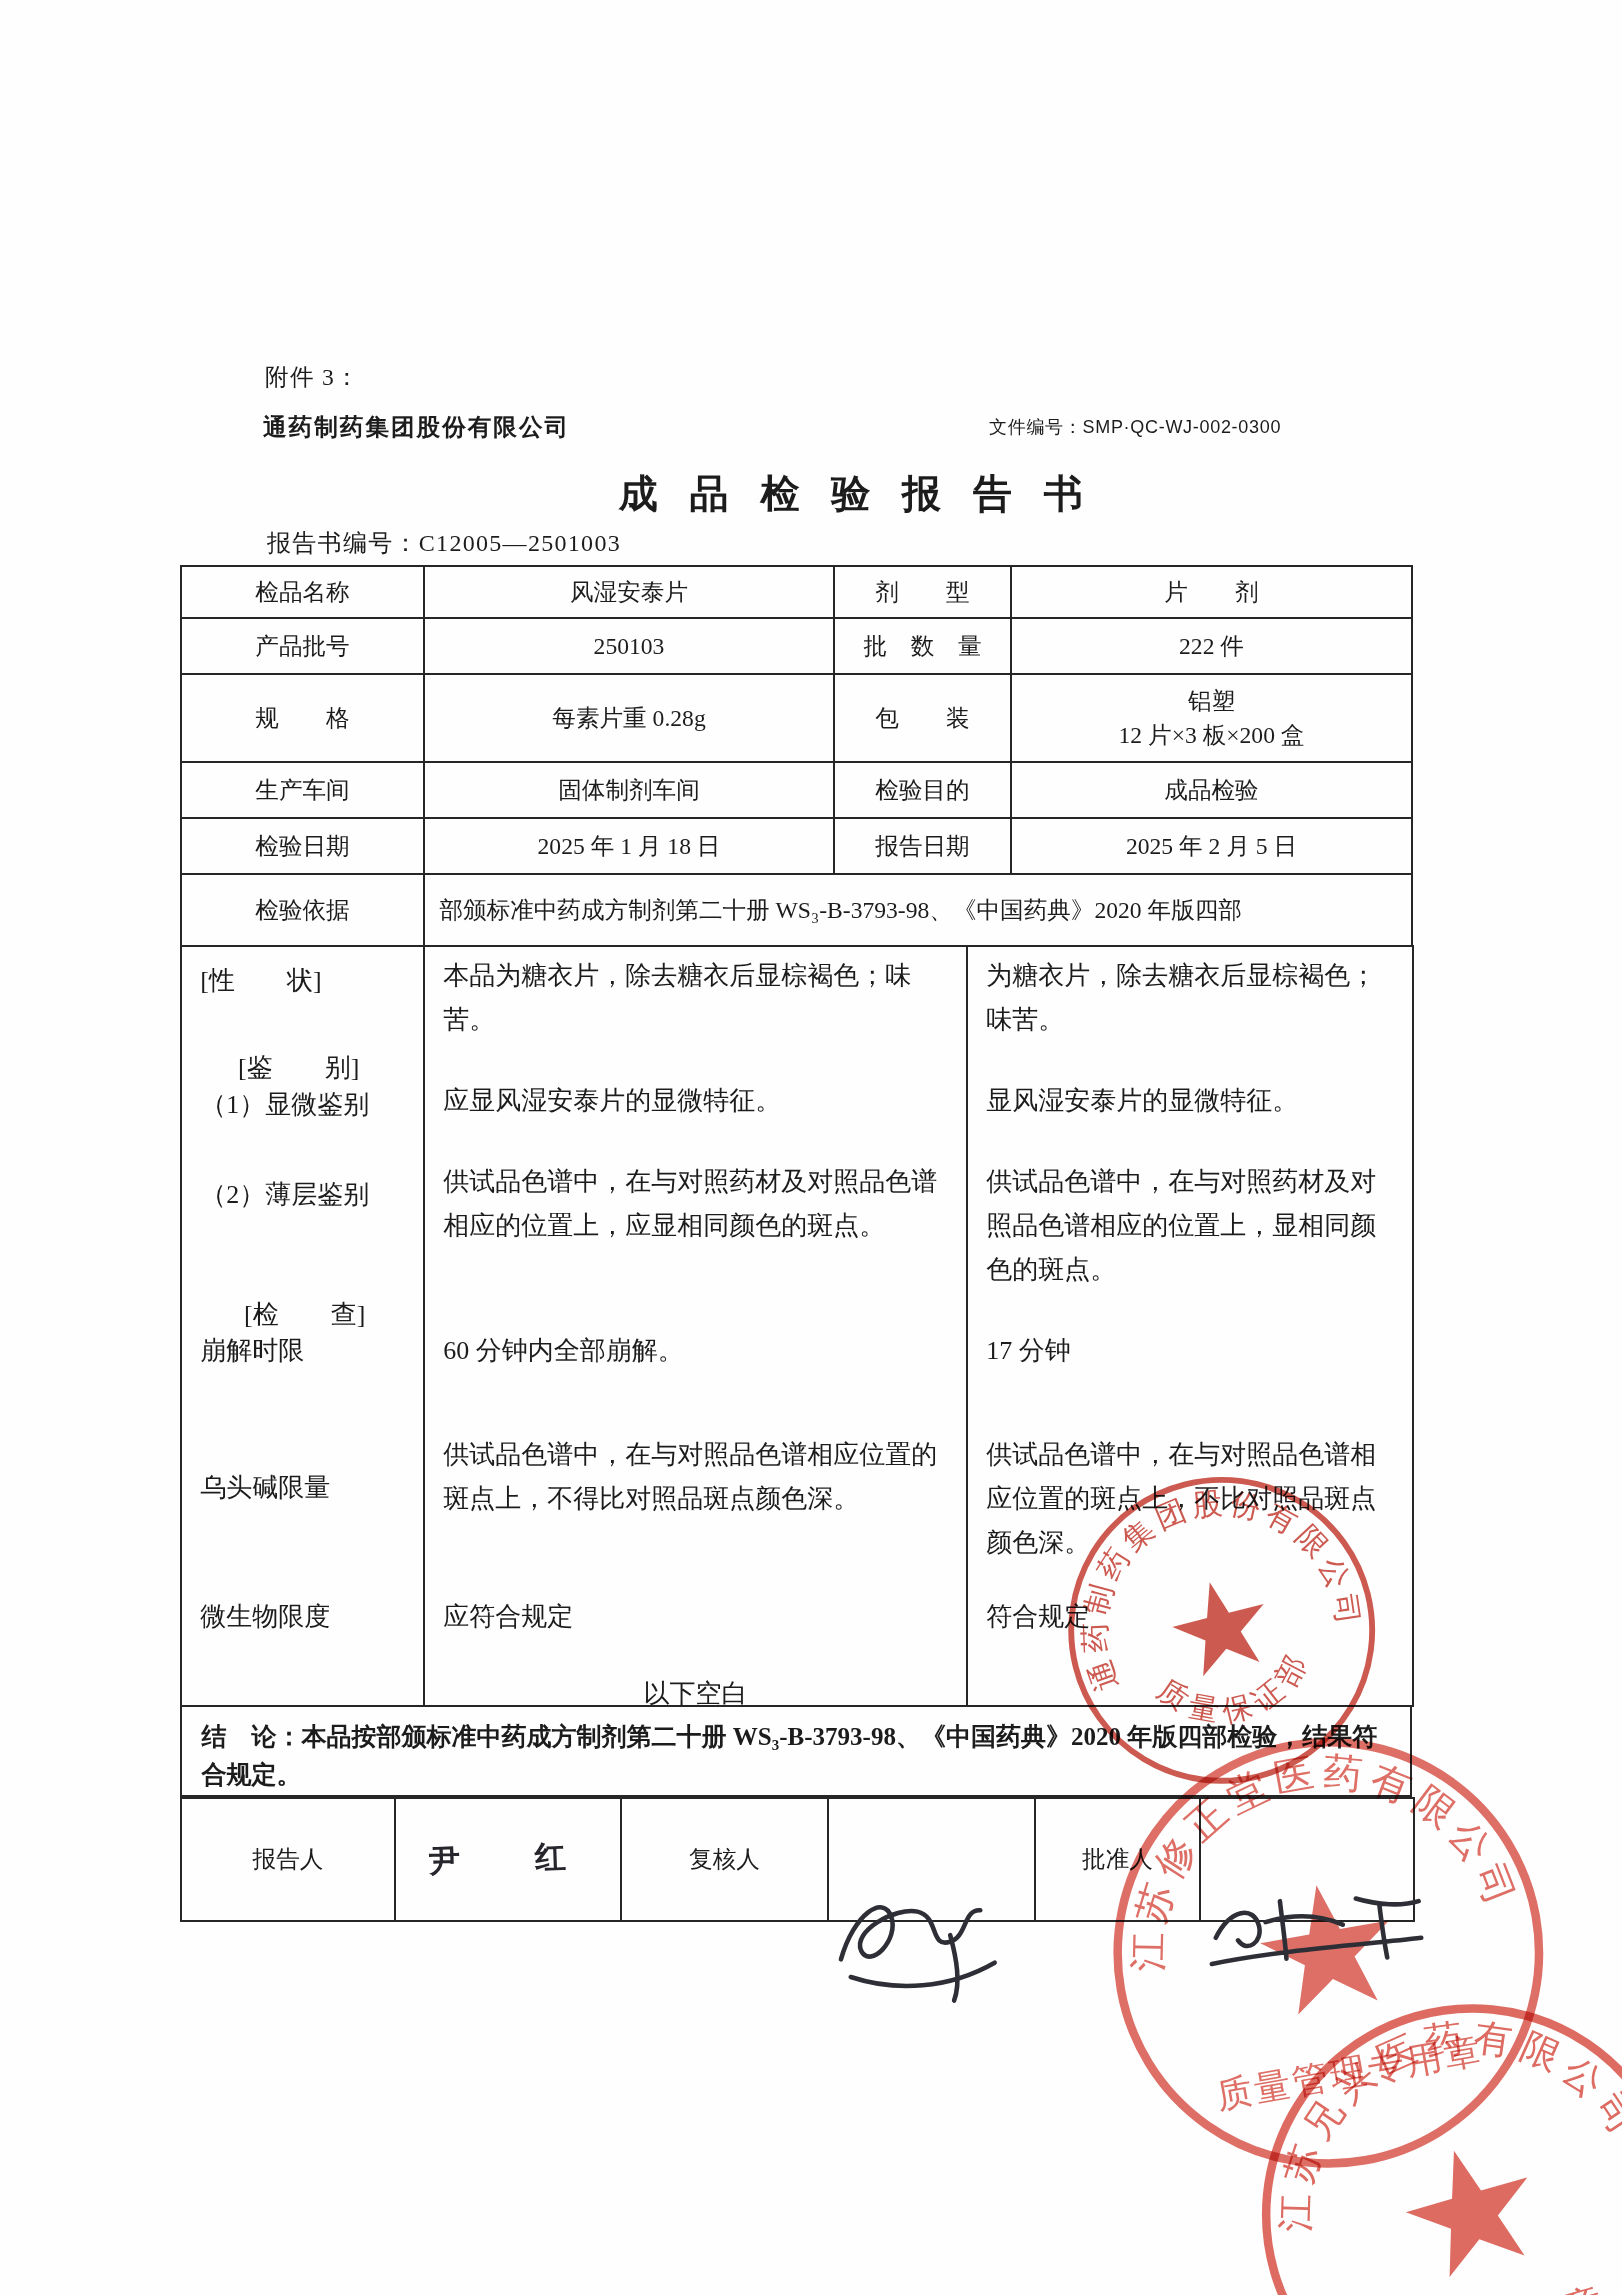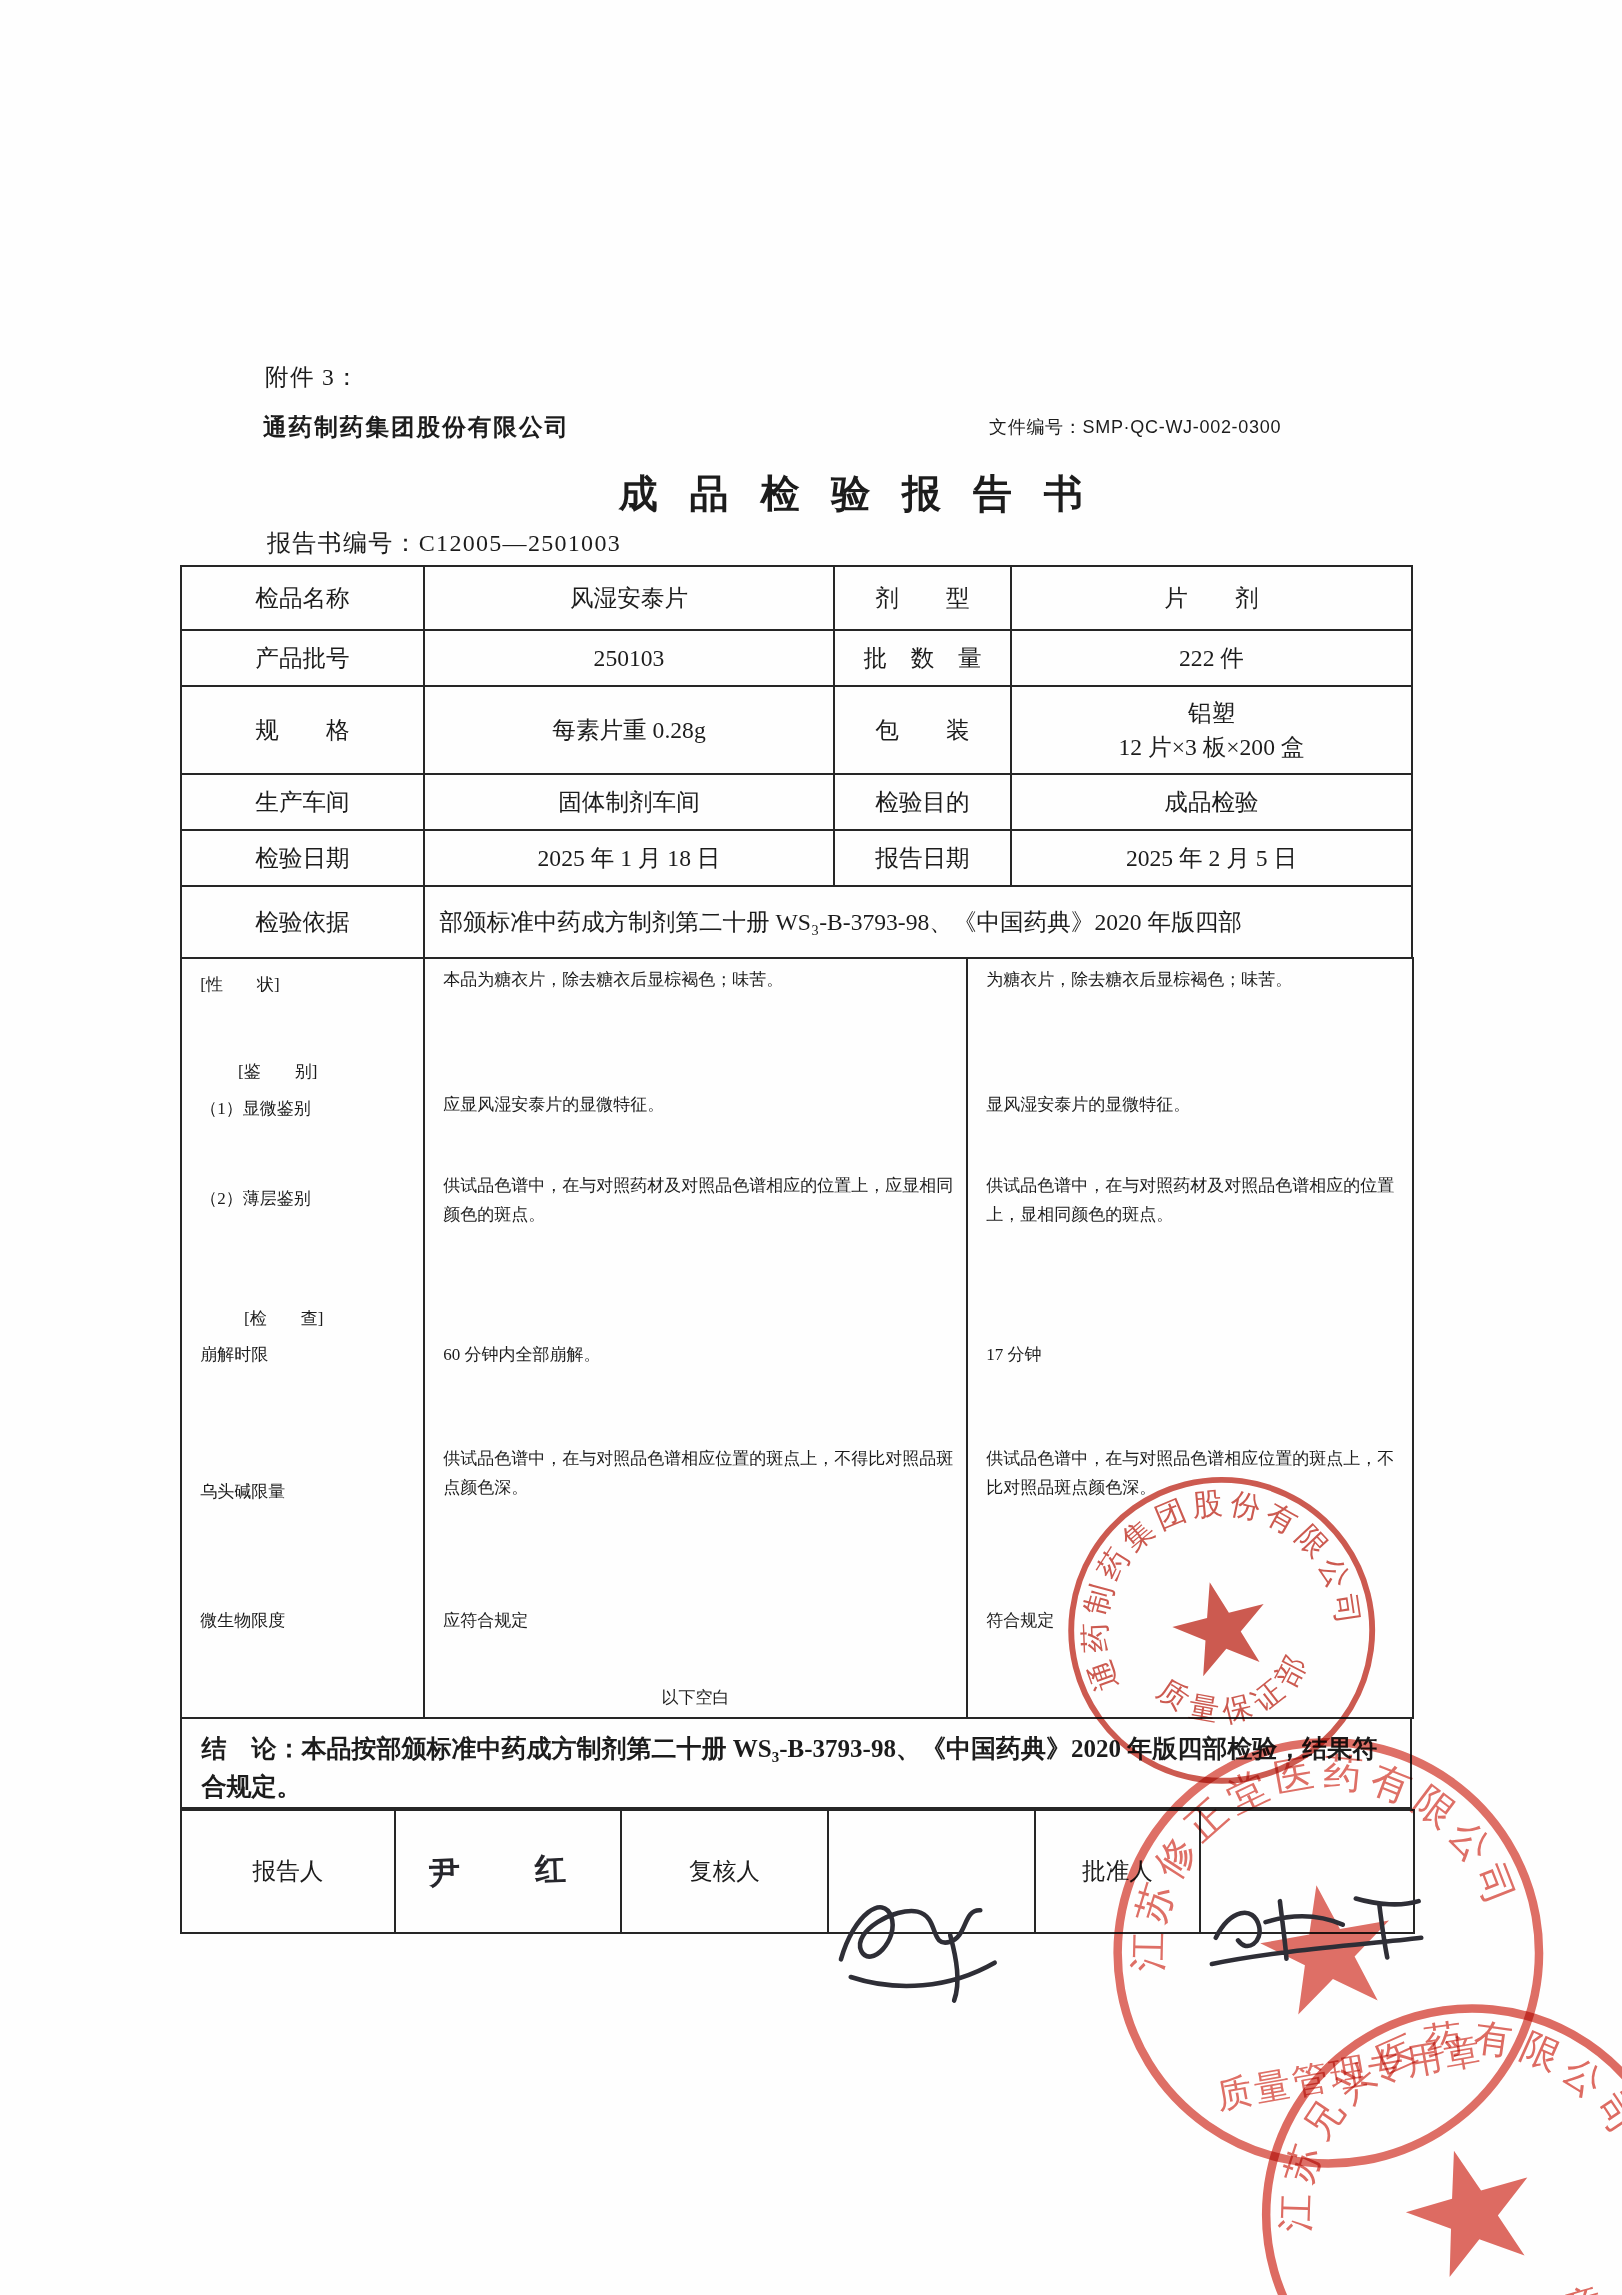--- a/index.html
+++ b/index.html
@@ -17,21 +17,21 @@
   .hdr-reportno { left:267px; top:527px; font-size:24px; letter-spacing:1.3px; }
 
   .tablewrap { left:180px; top:565px; width:1232px; }
   table { border-collapse:collapse; table-layout:fixed; width:1232px; }
   table + table, .concl { margin-top:-2px; }
   td { border:2px solid #262626; font-size:23.6px; text-align:center; vertical-align:middle; padding:2.6px 6.5px; line-height:1.45; }
   .pre { white-space:pre-line; }
   .left { text-align:left; padding-left:14.4px; padding-right:10.5px; }
 
   .body-cell { position:relative; vertical-align:top; padding:0; }
-  .blk { position:absolute; left:18.3px; right:10.5px; text-align:left; font-size:17px; line-height:1.7; }
+  .blk { position:absolute; left:18.3px; right:10.5px; text-align:left; font-size:26px; line-height:1.7; }
   .blk.center { left:0; right:0; text-align:center; }
 
   .concl { border:2px solid #262626; width:1232px; font-size:25px; font-weight:600; text-align:left; padding:10.5px 19.6px 6.5px 19.6px; line-height:1.55; background:transparent; }
 
   .hand-name { display:inline-block; font-size:31px; font-weight:700; letter-spacing:22px; color:#26262c; transform:rotate(-2deg); }
 
   .overlay { left:0; top:0; pointer-events:none; }
   .stamp { mix-blend-mode:multiply; }
 </style>
 </head>
@@ -48,21 +48,21 @@
   <div class="abs tablewrap">
 
     <table>
       <colgroup>
           <col style="width:243px">
           <col style="width:410px">
           <col style="width:177px">
           <col style="width:401px">
         </colgroup>
       <tbody>
-          <tr style="height:64px">
+          <tr style="height:52px">
         <td>检品名称</td>
         <td>风湿安泰片</td>
         <td>剂　　型</td>
         <td>片　　剂</td>
       </tr>
       <tr style="height:56px">
         <td>产品批号</td>
         <td>250103</td>
         <td>批　数　量</td>
         <td>222 件</td>

